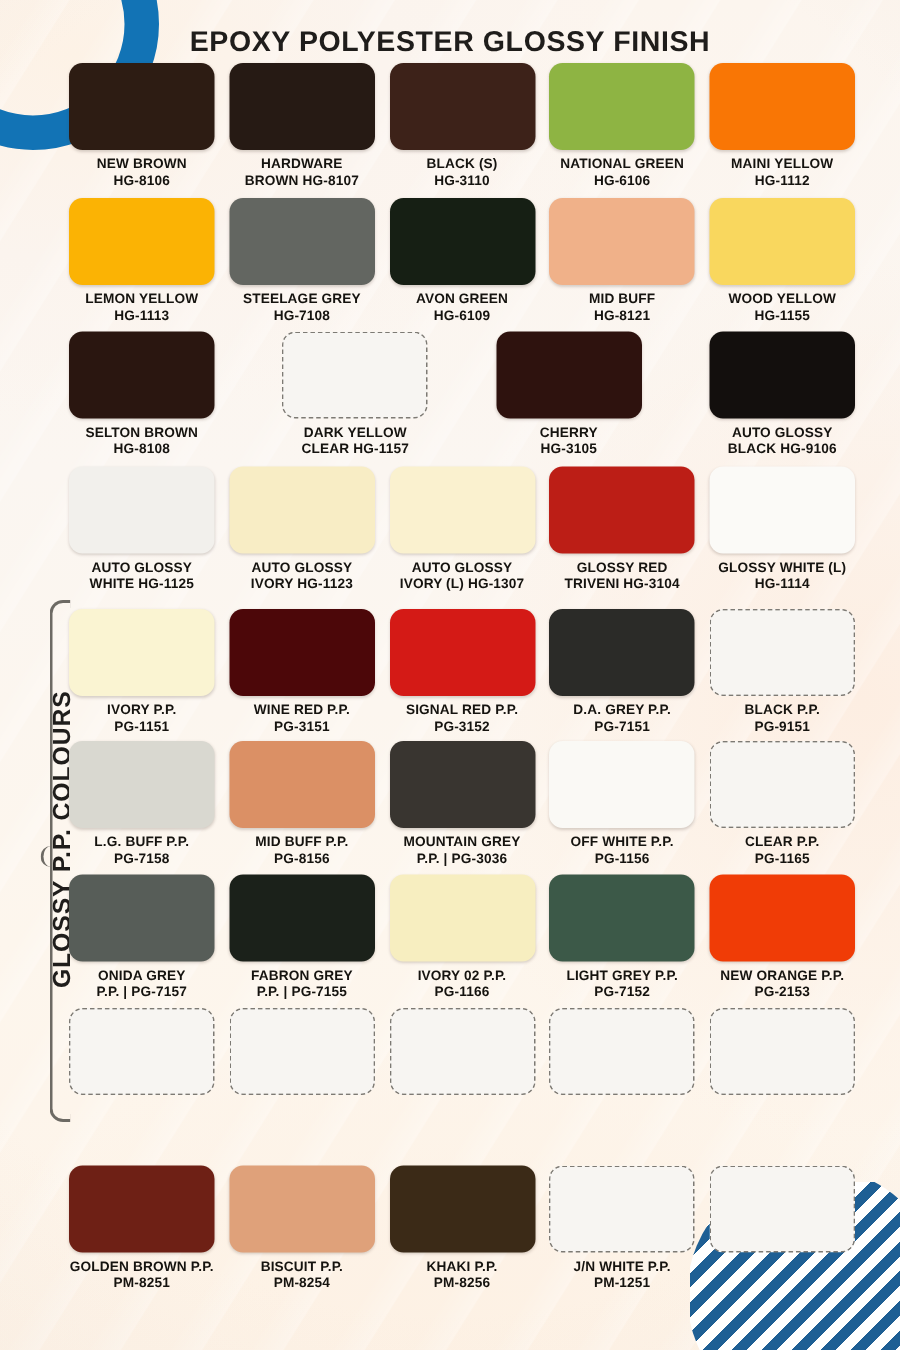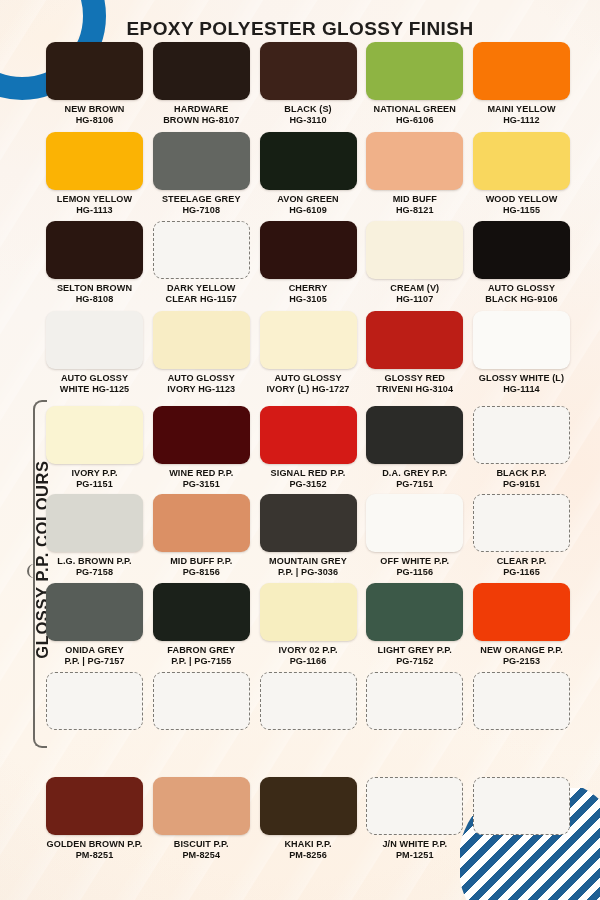--- a/index.html
+++ b/index.html
@@ -256,40 +256,36 @@
       </div>
       <div class="cell">
         <div class="swatch empty"></div>
         <div class="caption"><span>DARK YELLOW</span><span class="l2">CLEAR HG-1157</span></div>
       </div>
       <div class="cell">
         <div class="swatch" style="background: rgb(46, 18, 14);"></div>
         <div class="caption"><span>CHERRY</span><span class="l2">HG-3105</span></div>
       </div>
       <div class="cell">
-        <div class="swatch" style="background: rgb(248, 241, 221);"></div>
-        <div class="caption"><span>CREAM (V)</span><span class="l2">HG-1107</span></div>
-      </div>
-      <div class="cell">
         <div class="swatch" style="background: rgb(19, 15, 13);"></div>
         <div class="caption"><span>AUTO GLOSSY</span><span class="l2">BLACK HG-9106</span></div>
       </div>
     </div>
   <div class="row" style="top:311px">
       <div class="cell">
         <div class="swatch" style="background: rgb(242, 240, 236);"></div>
         <div class="caption"><span>AUTO GLOSSY</span><span class="l2">WHITE HG-1125</span></div>
       </div>
       <div class="cell">
         <div class="swatch" style="background: rgb(248, 237, 197);"></div>
         <div class="caption"><span>AUTO GLOSSY</span><span class="l2">IVORY HG-1123</span></div>
       </div>
       <div class="cell">
         <div class="swatch" style="background: rgb(250, 241, 207);"></div>
-        <div class="caption"><span>AUTO GLOSSY</span><span class="l2">IVORY (L) HG-1727</span></div>
+        <div class="caption"><span>AUTO GLOSSY</span><span class="l2">IVORY (L) HG-1307</span></div>
       </div>
       <div class="cell">
         <div class="swatch" style="background: rgb(188, 30, 22);"></div>
         <div class="caption"><span>GLOSSY RED</span><span class="l2">TRIVENI HG-3104</span></div>
       </div>
       <div class="cell">
         <div class="swatch" style="background: rgb(251, 250, 247);"></div>
         <div class="caption"><span>GLOSSY WHITE (L)</span><span class="l2">HG-1114</span></div>
       </div>
     </div>
@@ -312,21 +308,21 @@
         <div class="caption"><span>D.A. GREY P.P.</span><span class="l2">PG-7151</span></div>
       </div>
       <div class="cell">
         <div class="swatch empty"></div>
         <div class="caption"><span>BLACK P.P.</span><span class="l2">PG-9151</span></div>
       </div>
     </div>
   <div class="row" style="top:494px">
       <div class="cell">
         <div class="swatch" style="background: rgb(217, 216, 208);"></div>
-        <div class="caption"><span>L.G. BROWN P.P.</span><span class="l2">PG-7158</span></div>
+        <div class="caption"><span>L.G. BUFF P.P.</span><span class="l2">PG-7158</span></div>
       </div>
       <div class="cell">
         <div class="swatch" style="background: rgb(219, 144, 101);"></div>
         <div class="caption"><span>MID BUFF P.P.</span><span class="l2">PG-8156</span></div>
       </div>
       <div class="cell">
         <div class="swatch" style="background: rgb(57, 53, 48);"></div>
         <div class="caption"><span>MOUNTAIN GREY</span><span class="l2">P.P. | PG-3036</span></div>
       </div>
       <div class="cell">

